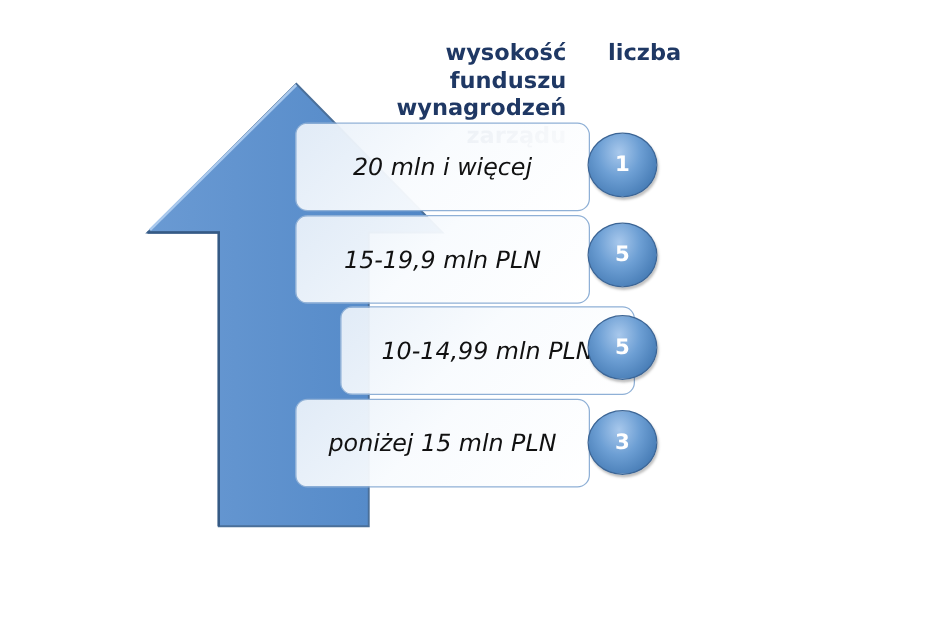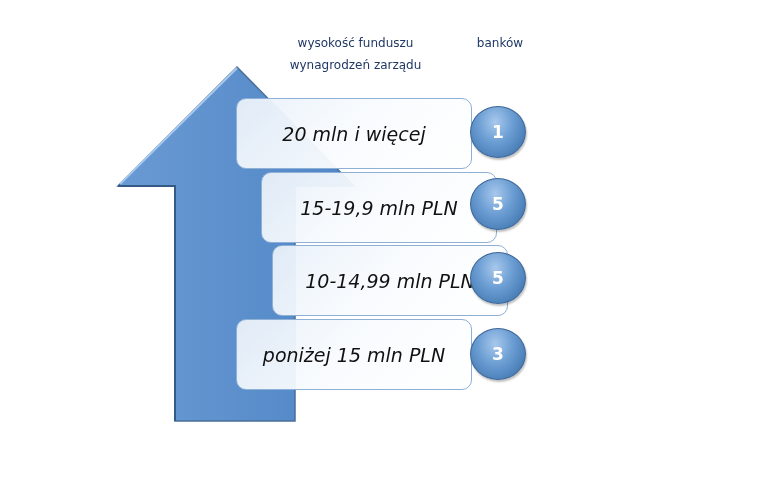--- a/index.html
+++ b/index.html
@@ -1,18 +1,18 @@
 <!DOCTYPE html>
 <html><head>
 <meta charset="utf-8">
 <style>
   html, body { margin:0; padding:0; background:#ffffff; }
   body { width:757px; height:503px; position:relative; overflow:hidden; font-family:"DejaVu Sans", sans-serif; }
   .arrow { position:absolute; left:0; top:0; }
-  .hdr { position:absolute; color:#1f3864; font-weight:normal; font-size:12px; text-align:center; line-height:22px; }
+  .hdr { position:absolute; color:#1f3864; font-weight:bold; font-size:18px; text-align:right; line-height:22px; }
   .hdr-fund { left:258px; top:32px; width:195px; }
   .hdr-banks { left:455px; top:32px; width:90px; }
   .row { position:absolute; left:236px; width:236px; height:71px; border:1.5px solid #8fb0d6; border-radius:10px;
          background:linear-gradient(135deg, rgba(232,240,249,0.95) 0%, rgba(248,251,254,0.95) 45%, #ffffff 100%);
          display:flex; align-items:center; justify-content:center; box-sizing:border-box;
          font-size:19px; color:#111;font-style:italic; }
   .circle { position:absolute; left:470px; width:56px; height:52px; border-radius:50%;
             background:radial-gradient(ellipse at 45% 30%, #a8c8ec 0%, #6d9fd4 40%, #4a7fb8 75%, #36679c 100%);
             border:1.5px solid #3c6595; box-sizing:border-box; box-shadow:1px 2px 2px rgba(0,0,0,0.25);
             display:flex; align-items:center; justify-content:center; color:#ffffff; font-weight:bold; font-size:17px; }
@@ -30,31 +30,31 @@
   <polygon points="237,67 354,186 295,186 295,421 175,421 175,186 118,186" fill="url(#ag)" stroke="#4a6f99" stroke-width="1.5"></polygon>
   <polyline points="118,186 175,186 175,421" fill="none" stroke="#355a85" stroke-width="2"></polyline>
   <polyline points="120,184 237,68" fill="none" stroke="#a9c9ee" stroke-width="2"></polyline>
 </svg>
 
 <div class="hdr hdr-fund">
   <div>wysokość funduszu</div>
   <div>wynagrodzeń zarządu</div>
 </div>
 <div class="hdr hdr-banks">
-  <div>banków</div>
+  <div>liczba</div>
 </div>
 
 <div class="row" style="top:98px;">
   <span>20 mln i więcej</span>
 </div>
 <div class="circle" style="top:106px;">
   <span>1</span>
 </div>
 
-<div class="row" style="top:172px;margin-left:25px;">
+<div class="row" style="top:172px;">
   <span>15-19,9 mln PLN</span>
 </div>
 <div class="circle" style="top:178px;">
   <span>5</span>
 </div>
 
 <div class="row" style="top:245px;margin-left:36px;">
   <span>10-14,99 mln PLN</span>
 </div>
 <div class="circle" style="top:252px;">

